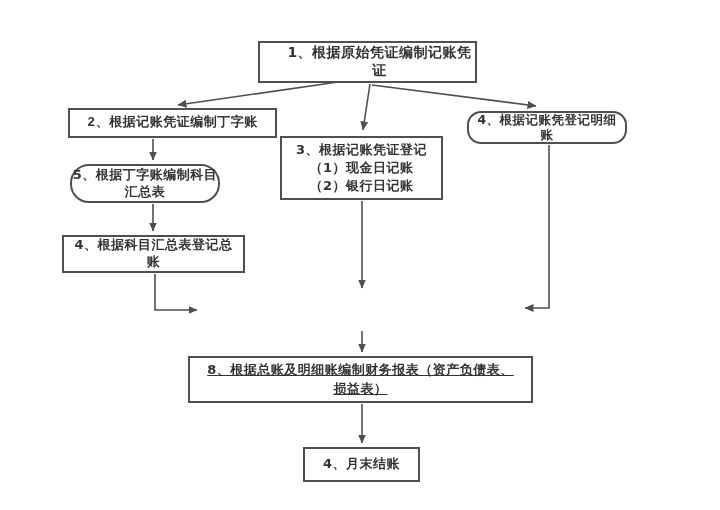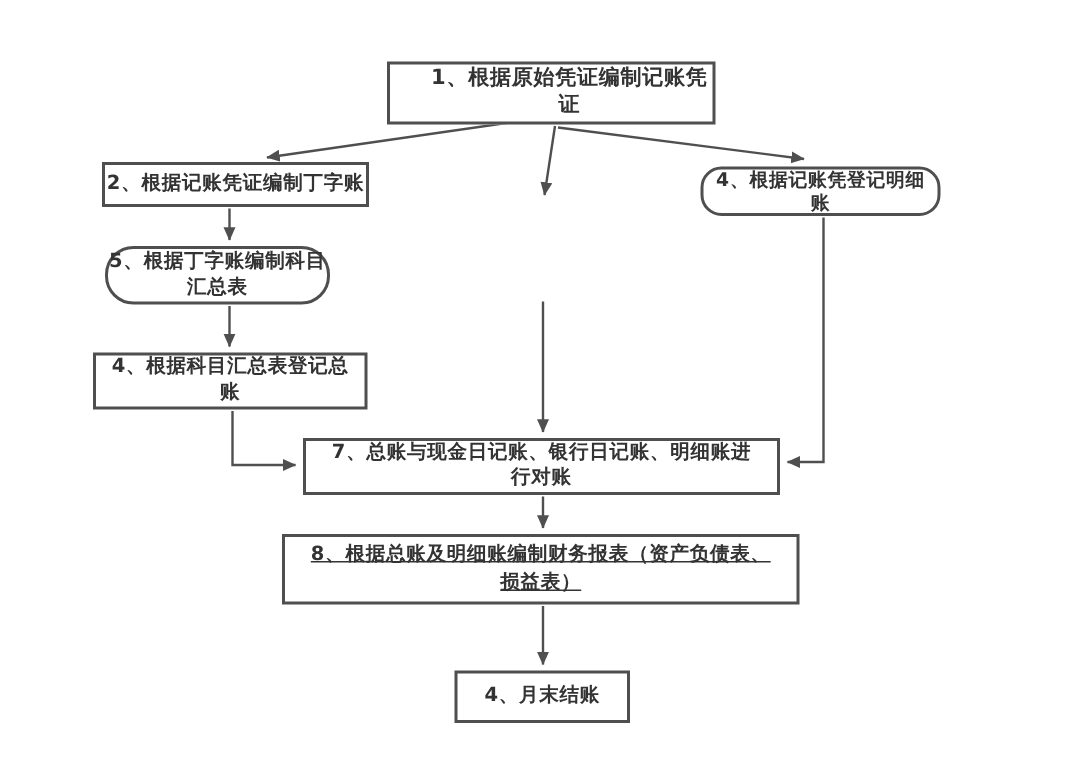--- a/index.html
+++ b/index.html
@@ -33,21 +33,21 @@
     font-size: 13px;
     line-height: 1.28;
     display: flex;
     align-items: center;
     justify-content: center;
     text-align: center;
     white-space: pre-line;
     letter-spacing: 0.5px;
   }
   .node.n1 { left: 258px; top: 41px;  width: 219px; height: 42px; font-size: 14px; padding-left: 24px; }
-  .node.n2 { left: 68px;  top: 108px; width: 178px; height: 30px; }
+  .node.n2 { left: 68px;  top: 108px; width: 209px; height: 30px; font-family: Liberation Mono, monospace; }
   .node.n3 { left: 280px; top: 136px; width: 163px; height: 64px; line-height: 1.4; }
   .node.n4 { left: 467px; top: 111px; width: 160px; height: 33px; font-size: 12.5px; line-height: 1.18; border-radius: 14px; }
   .node.n5 { left: 70px;  top: 164px; width: 150px; height: 39px; line-height: 1.3; border-radius: 19px; }
   .node.n6 { left: 62px;  top: 235px; width: 183px; height: 38px; line-height: 1.3; }
   .node.n7 { left: 202px; top: 292px; width: 318px; height: 38px; line-height: 1.3; }
   .node.n8 { left: 188px; top: 356px; width: 345px; height: 47px; line-height: 1.45; text-decoration: underline; }
   .node.n9 { left: 303px; top: 447px; width: 117px; height: 35px; }
   .edge-line {
     stroke: #4f4f4f;
     stroke-width: 1.6;
@@ -72,25 +72,26 @@
     <line class="edge-line" x1="153" y1="204" x2="153" y2="231" marker-end="url(#arrow)"></line>
     <polyline class="edge-line" points="155,274 155,310 197,310" marker-end="url(#arrow)"></polyline>
     <line class="edge-line" x1="362" y1="201" x2="362" y2="288" marker-end="url(#arrow)"></line>
     <polyline class="edge-line" points="549,145 549,308 525,308" marker-end="url(#arrow)"></polyline>
     <line class="edge-line" x1="362" y1="331" x2="362" y2="352" marker-end="url(#arrow)"></line>
     <line class="edge-line" x1="362" y1="404" x2="362" y2="443" marker-end="url(#arrow)"></line>
   </svg>
 
   <div class="node n1">1、根据原始凭证编制记账凭证</div>
   <div class="node n2">2、根据记账凭证编制丁字账</div>
+  <div class="node n3">3、根据记账凭证登记
+（1）现金日记账
+（2）银行日记账</div>
   <div class="node n4">4、根据记账凭登记明细
 账</div>
   <div class="node n5">5、根据丁字账编制科目
 汇总表</div>
   <div class="node n6">4、根据科目汇总表登记总
 账</div>
-  <div class="node n7">7、总账与现金日记账、银行日记账、明细账进
-行对账</div>
   <div class="node n8">8、根据总账及明细账编制财务报表（资产负债表、
 损益表）</div>
   <div class="node n9">4、月末结账</div>
 
 </div>
 
 </body></html>

